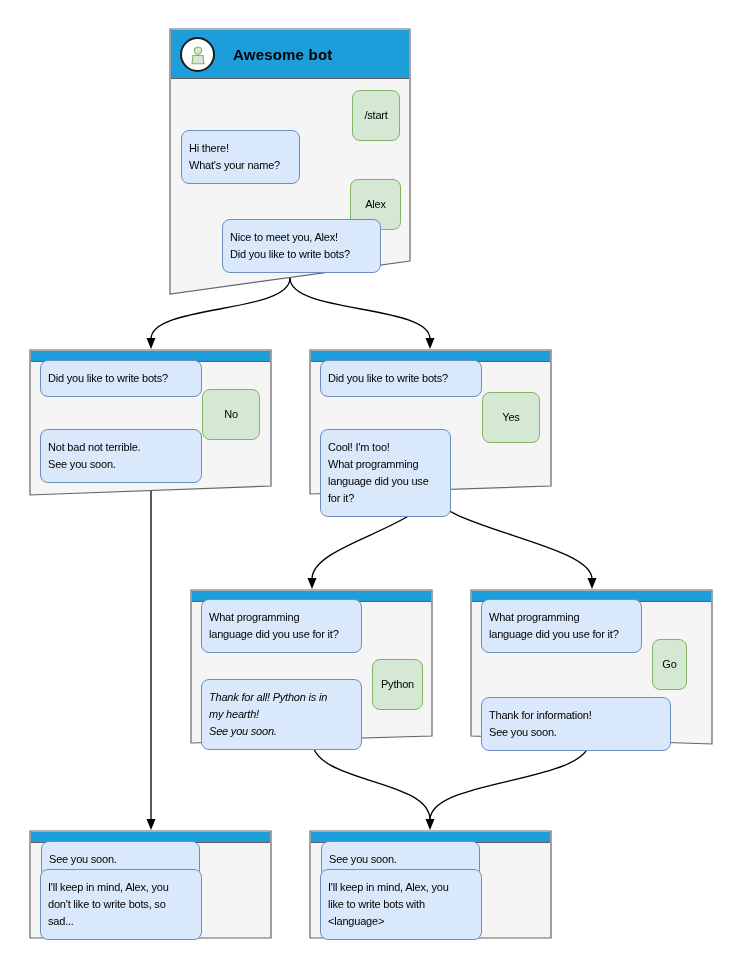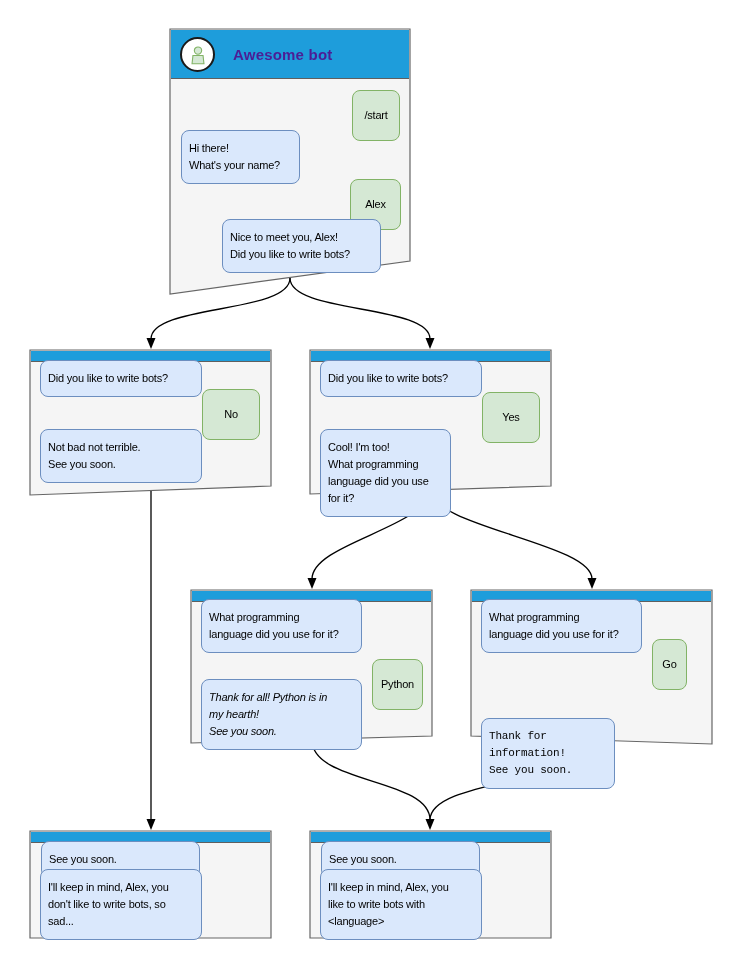--- a/index.html
+++ b/index.html
@@ -29,21 +29,21 @@
     background:#ffffff;
     border:2px solid #1a1a1a;
     border-radius:50%;
     box-sizing:border-box;
     display:flex;align-items:center;justify-content:center;
   }
   .window-title{
     position:absolute;
     left:62px;top:0;height:100%;
     display:flex;align-items:center;
-    color:#4c1d95;
+    color:#000000;
     font-size:15px;font-weight:bold;
     letter-spacing:0.2px;
   }
   .msg{
     position:absolute;
     box-sizing:border-box;
     font-size:11px;
     line-height:17px;
     letter-spacing:-0.2px;
     color:#000000;
@@ -129,21 +129,21 @@
 language did you use for it?</div>
   <div class="msg user" style="left:372px;top:639px;width:51px;margin-top:20px;">Python</div>
   <div class="msg bot" style="left:201px;top:679px;width:161px;font-style:italic;">Thank for all! Python is in
 my hearth!
 See you soon.</div>
 
   <div class="window-header" style="left:472px;top:591px;width:239px;height:11px;"></div>
   <div class="msg bot" style="left:481px;top:599px;width:161px;">What programming
 language did you use for it?</div>
   <div class="msg user" style="left:652px;top:639px;width:35px;">Go</div>
-  <div class="msg bot" style="left:481px;top:718px;width:134px;font-family:Liberation Mono, monospace;">Thank for information!
+  <div class="msg bot" style="left:481px;top:697px;width:190px;">Thank for information!
 See you soon.</div>
 
   <div class="window-header" style="left:31px;top:832px;width:239px;height:11px;"></div>
   <div class="msg bot" style="left:41px;top:841px;width:159px;">See you soon.</div>
   <div class="msg bot" style="left:40px;top:869px;width:162px;">I'll keep in mind, Alex, you
 don't like to write bots, so
 sad...</div>
 
   <div class="window-header" style="left:311px;top:832px;width:239px;height:11px;"></div>
   <div class="msg bot" style="left:321px;top:841px;width:159px;">See you soon.</div>

